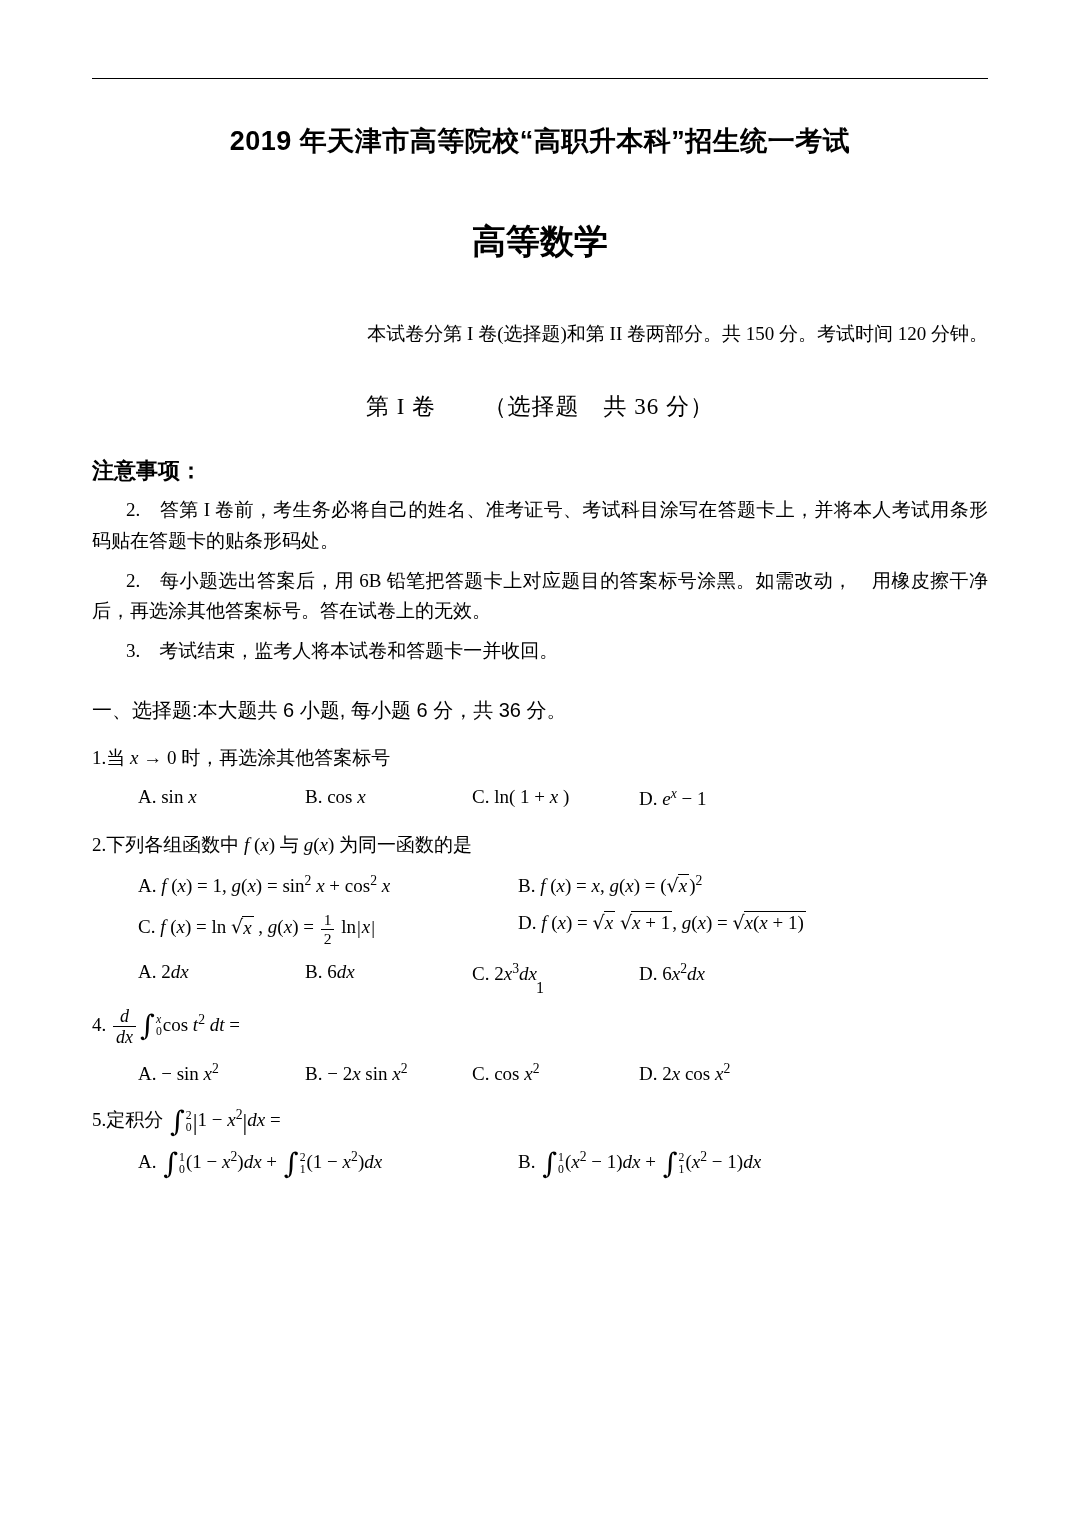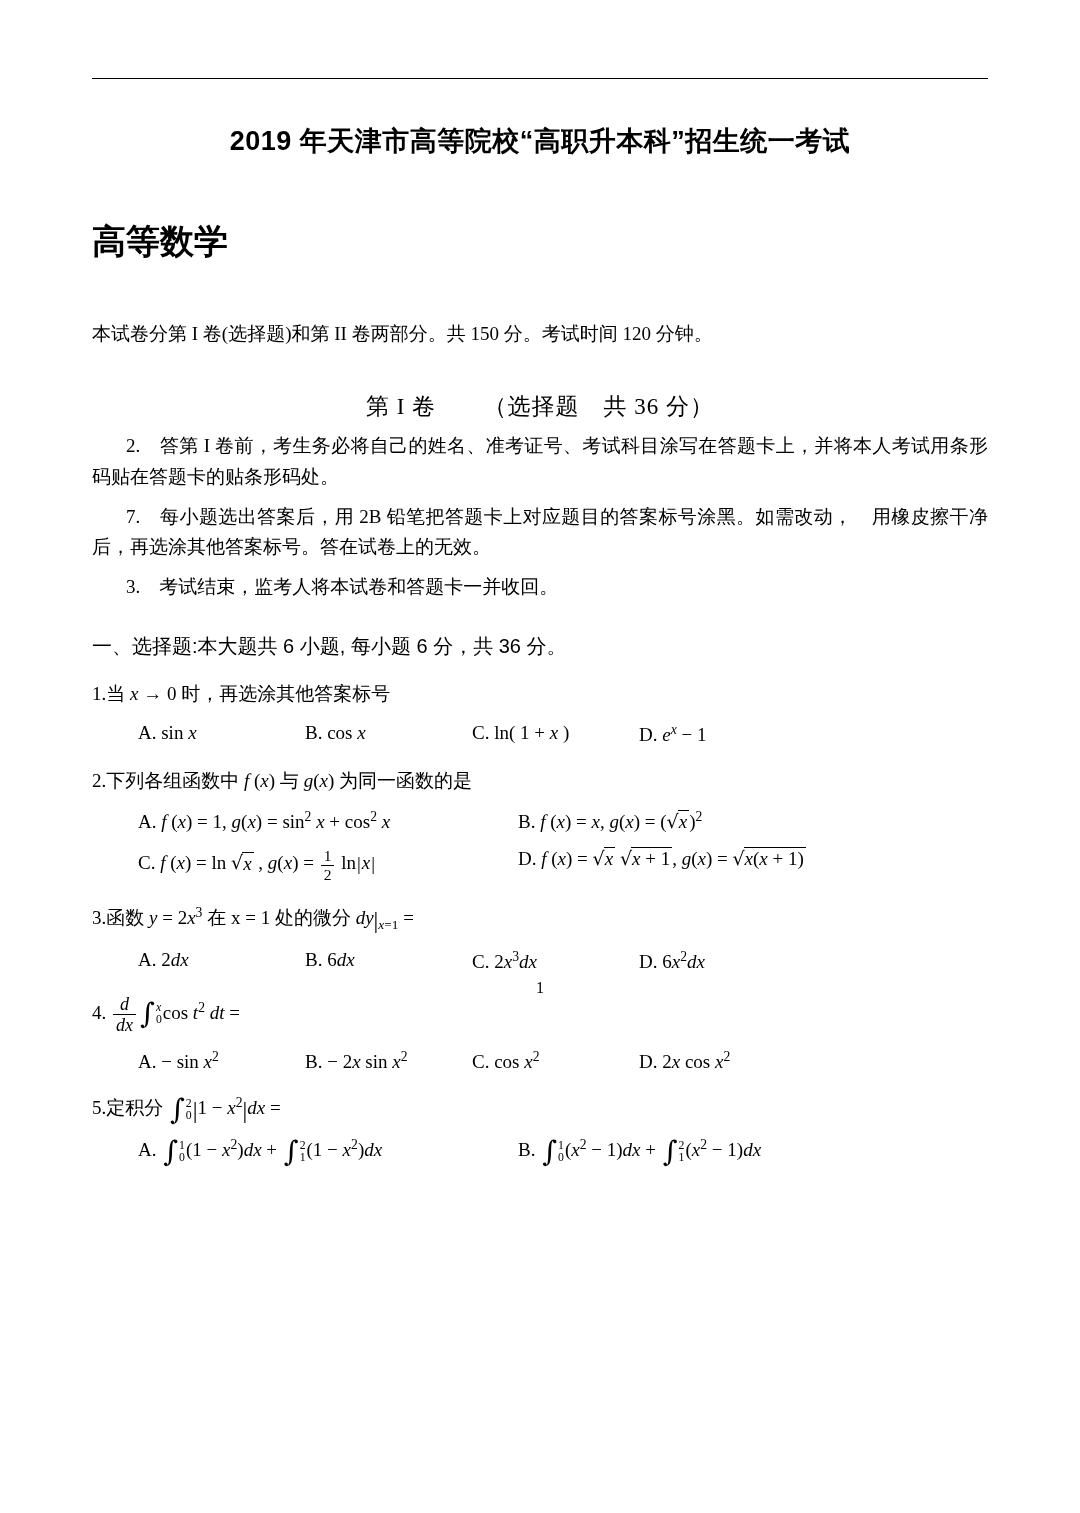--- a/index.html
+++ b/index.html
@@ -28,27 +28,28 @@
   }
   .doc-title {
     text-align: center;
     font-size: 27px;
     font-weight: bold;
     letter-spacing: 0.5px;
     margin-top: 44px;
     font-family: "Liberation Sans", sans-serif;
   }
   .doc-subject {
+    text-align: center;
     font-size: 34px;
     font-weight: bold;
     margin-top: 60px;
     font-family: Liberation Mono, monospace;
   }
   .doc-note {
-    text-align: left;
+    text-align: right;
     font-size: 19px;
     margin-top: 56px;
   }
   .section-head {
     text-align: center;
     font-size: 23px;
     margin-top: 44px;
     letter-spacing: 1px;
   }
   .notice-title {
@@ -152,26 +153,27 @@
   <div class="doc-subject">高等数学</div>
 
   <div class="doc-note">本试卷分第 I 卷(选择题)和第 II 卷两部分。共 150 分。考试时间 120 分钟。</div>
 
   <div class="section-head">
     <span>第 I 卷</span>
     <span style="display:inline-block;width:34px"></span>
     <span>（选择题　共 36 分）</span>
   </div>
 
+  <div class="notice-title">注意事项：</div>
 
   <div class="notice-item">
     <span class="ind"></span><span>2.　答第 I 卷前，考生务必将自己的姓名、准考证号、考试科目涂写在答题卡上，并将本人考试用条形码贴在答题卡的贴条形码处。</span>
   </div>
   <div class="notice-item">
-    <span class="ind"></span><span>7.　每小题选出答案后，用 2B 铅笔把答题卡上对应题目的答案标号涂黑。如需改动，　用橡皮擦干净后，再选涂其他答案标号。答在试卷上的无效。</span>
+    <span class="ind"></span><span>2.　每小题选出答案后，用 6B 铅笔把答题卡上对应题目的答案标号涂黑。如需改动，　用橡皮擦干净后，再选涂其他答案标号。答在试卷上的无效。</span>
   </div>
   <div class="notice-item">
     <span class="ind"></span><span>3.　考试结束，监考人将本试卷和答题卡一并收回。</span>
   </div>
 
   <div class="part-title">一、选择题:本大题共 6 小题, 每小题 6 分，共 36 分。</div>
 
   <div class="q">
     <span>1.</span><span>当</span>
     <i class="v">x</i> → 0 <span>时，再选涂其他答案标号</span>
@@ -188,23 +190,20 @@
   </div>
   <div class="opts two">
     <div class="opt">A. <i class="v">f</i> (<i class="v">x</i>) = 1, <i class="v">g</i>(<i class="v">x</i>) = sin<span class="sup">2</span> <i class="v">x</i> + cos<span class="sup">2</span> <i class="v">x</i></div>
     <div class="opt">B. <i class="v">f</i> (<i class="v">x</i>) = <i class="v">x</i>, <i class="v">g</i>(<i class="v">x</i>) = (<span class="radsign">√</span><span class="sqrt"><i class="v">x</i></span>)<span class="sup">2</span></div>
   </div>
   <div class="opts two">
     <div class="opt">C. <i class="v">f</i> (<i class="v">x</i>) = ln <span class="radsign">√</span><span class="sqrt"><i class="v">x</i></span> , <i class="v">g</i>(<i class="v">x</i>) = <span class="frac"><span class="num">1</span><span class="den">2</span></span> ln<span class="abs">|</span><i class="v">x</i><span class="abs">|</span></div>
     <div class="opt">D. <i class="v">f</i> (<i class="v">x</i>) = <span class="radsign">√</span><span class="sqrt"><i class="v">x</i></span> <span class="radsign">√</span><span class="sqrt"><i class="v">x</i> + 1</span>, <i class="v">g</i>(<i class="v">x</i>) = <span class="radsign">√</span><span class="sqrt"><i class="v">x</i>(<i class="v">x</i> + 1)</span></div>
   </div>
 
-  <div class="q">
-    <span>3.</span>函数 <i class="v">y</i> = 2<i class="v">x</i><span class="sup">3</span> 在 x = 1 处的微分 <i class="v">dy</i><span class="evalbar">|</span><span class="sub"><i class="v">x</i>=1</span> =
-  </div>
   <div class="opts four">
     <div class="opt">A. 2<i class="v">dx</i></div>
     <div class="opt">B. 6<i class="v">dx</i></div>
     <div class="opt">C. 2<i class="v">x</i><span class="sup">3</span><i class="v">dx</i></div>
     <div class="opt">D. 6<i class="v">x</i><span class="sup">2</span><i class="v">dx</i></div>
   </div>
 
   <div class="q">
     <span>4.</span>
     <span class="frac" style="font-size:0.95em"><span class="num"><i class="v">d</i></span><span class="den"><i class="v">dx</i></span></span><span class="intg">∫</span><span class="intlim"><span class="up"><i class="v">x</i></span><span class="lo">0</span></span>cos <i class="v">t</i><span class="sup">2</span> <i class="v">dt</i> =

